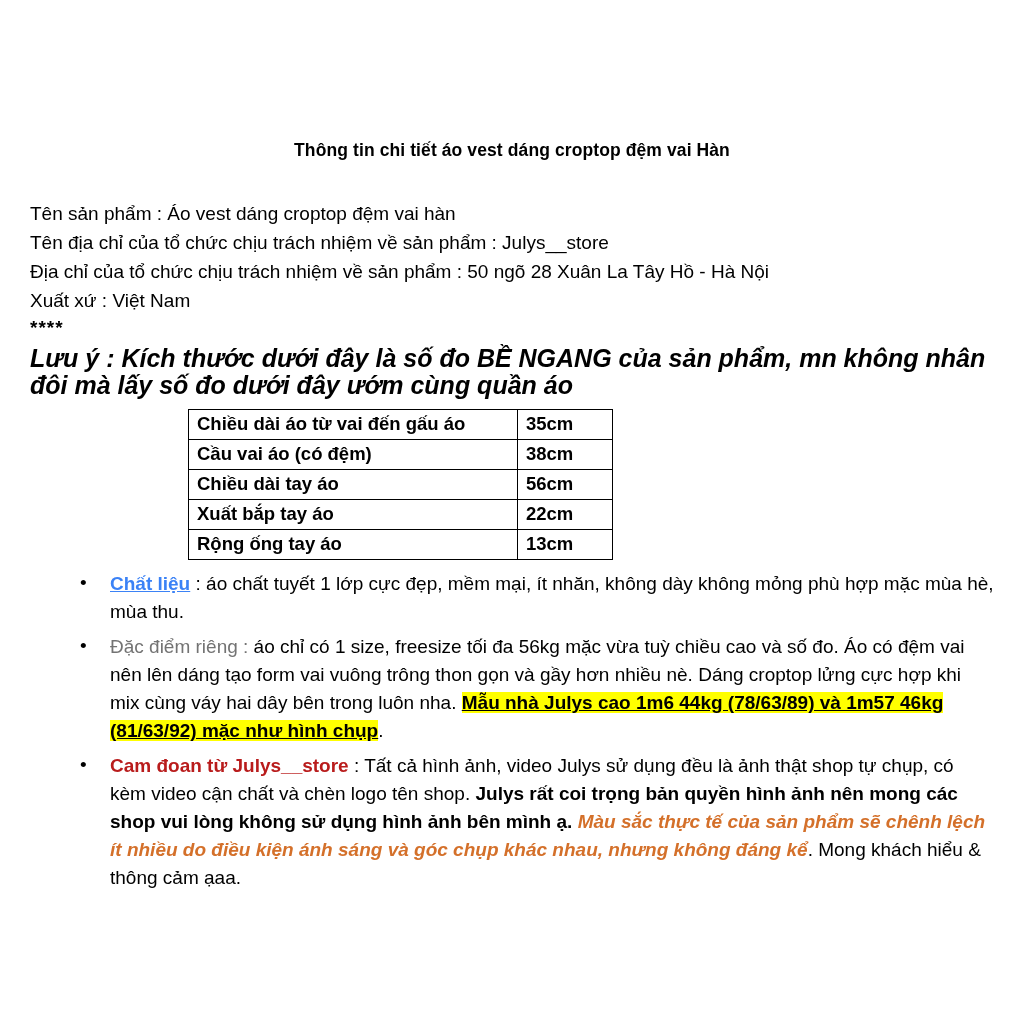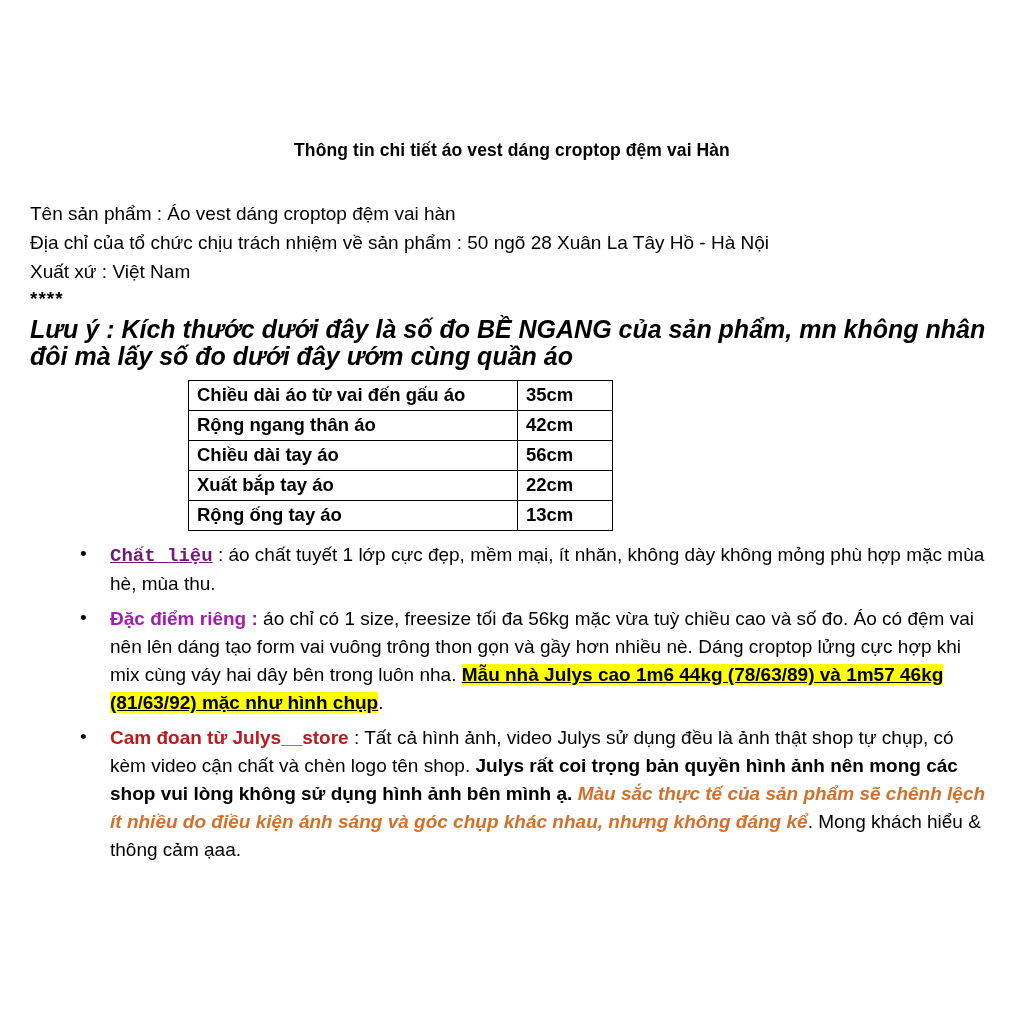--- a/index.html
+++ b/index.html
@@ -83,28 +83,27 @@
     padding-left: 18px;
   }
   ul.bullets > li:before {
     content: "\2022";
     position: absolute;
     left: -12px;
     top: -1px;
     font-size: 19px;
   }
   .red-u {
-    color: #701a75;
+    color: #3b82f6;
     font-weight: bold;
     text-decoration: underline;
-    font-family: Liberation Mono, monospace;
   }
   .purple-b {
-    color: #a21caf;
-    font-weight: bold;
+    color: #737373;
+    font-weight: normal;
   }
   .orange-b {
     color: #b91c1c;
     font-weight: bold;
   }
   .hl {
     background: #ffff00;
     font-weight: bold;
     text-decoration: underline;
   }
@@ -123,37 +122,38 @@
 </style>
 </head>
 <body>
 
 <div class="page">
 
   <div class="doc-title">Thông tin chi tiết áo vest dáng croptop đệm vai Hàn</div>
 
   <div class="info-block">
     <div class="info-line">Tên sản phẩm : Áo vest dáng croptop đệm vai hàn</div>
+    <div class="info-line">Tên địa chỉ của tổ chức chịu trách nhiệm về sản phẩm : Julys__store</div>
     <div class="info-line">Địa chỉ của tổ chức chịu trách nhiệm về sản phẩm : 50 ngõ 28 Xuân La Tây Hồ - Hà Nội</div>
     <div class="info-line">Xuất xứ : Việt Nam</div>
   </div>
 
   <div class="stars">****</div>
 
   <div class="note">Lưu ý : Kích thước dưới đây là số đo BỀ NGANG của sản phẩm, mn không nhân đôi mà lấy số đo dưới đây ướm cùng quần áo</div>
 
   <table class="measure">
     <tbody>
       <tr>
         <td class="label">Chiều dài áo từ vai đến gấu áo</td>
         <td class="value">35cm</td>
       </tr>
       <tr>
-        <td class="label">Rộng ngang thân áo</td>
-        <td class="value">42cm</td>
+        <td class="label">Cầu vai áo (có đệm)</td>
+        <td class="value">38cm</td>
       </tr>
       <tr>
         <td class="label">Chiều dài tay áo</td>
         <td class="value">56cm</td>
       </tr>
       <tr>
         <td class="label">Xuất bắp tay áo</td>
         <td class="value">22cm</td>
       </tr>
       <tr>

